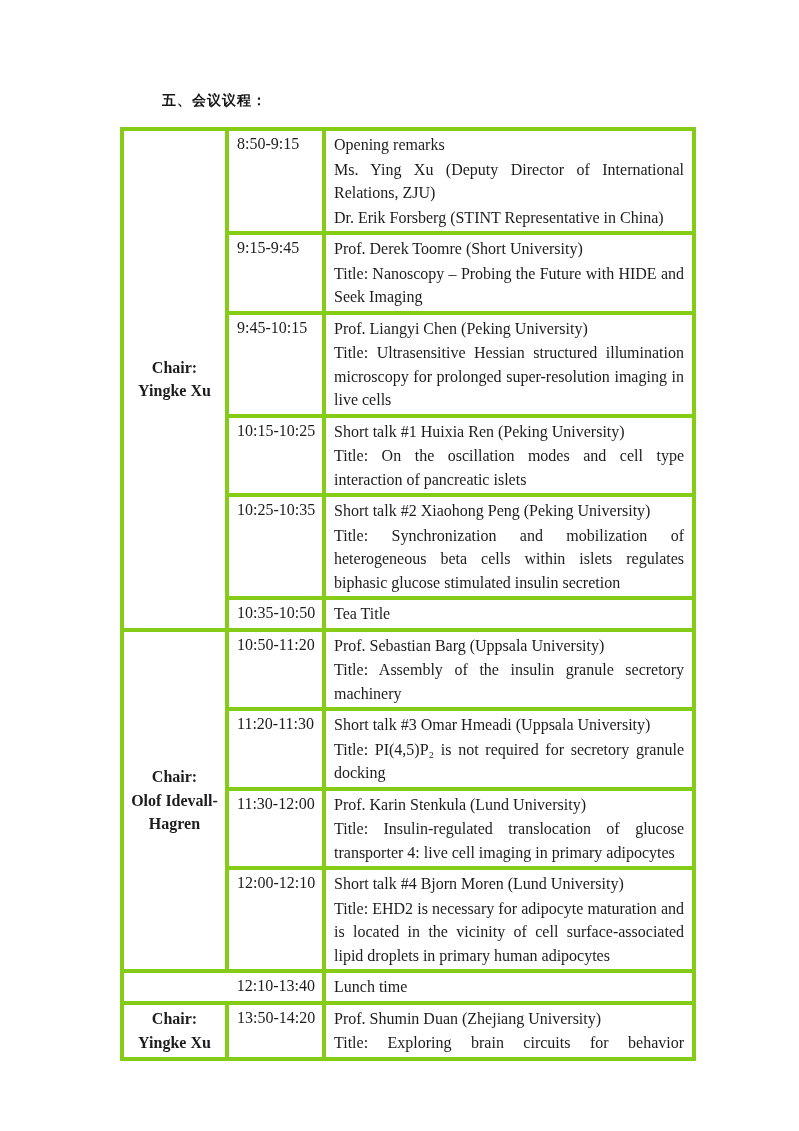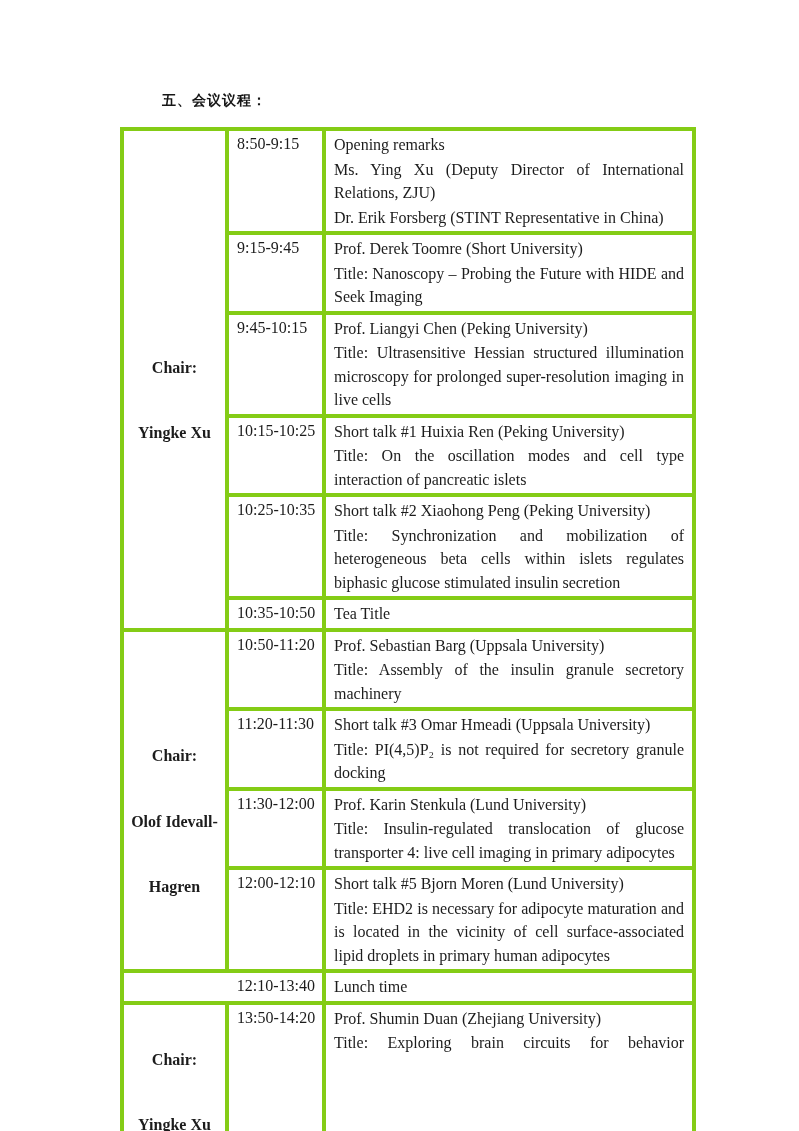--- a/index.html
+++ b/index.html
@@ -61,21 +61,21 @@
   td.sess p {
     margin: 1px;
     text-align: justify;
   }
   td.sess p.title {
     font-weight: normal;
   }
   td.sess p.cont {
     text-align-last: justify;
   }
-  .chair div { text-align: center; margin-top: 42px; }
+  .chair div { text-align: center; }
 </style>
 </head>
 <body>
 
 <div class="heading">五、会议议程：</div>
 
 <table class="agenda">
   <colgroup>
     <col class="c-chair">
     <col class="c-time">
@@ -150,21 +150,21 @@
     <tr>
       <td class="time">11:30-12:00</td>
       <td class="sess">
         <p>Prof. Karin Stenkula (Lund University)</p>
         <p class="title">Title: Insulin-regulated translocation of glucose transporter 4: live cell imaging in primary adipocytes</p>
       </td>
     </tr>
     <tr>
       <td class="time">12:00-12:10</td>
       <td class="sess">
-        <p>Short talk #5 Bjorn Moren (Lund University)</p>
+        <p>Short talk #4 Bjorn Moren (Lund University)</p>
         <p class="title">Title: EHD2 is necessary for adipocyte maturation and is located in the vicinity of cell surface-associated lipid droplets in primary human adipocytes</p>
       </td>
     </tr>
     <tr>
       <td class="timespan" colspan="2">12:10-13:40</td>
       <td class="sess">
         <p>Lunch time</p>
       </td>
     </tr>
     <tr>

